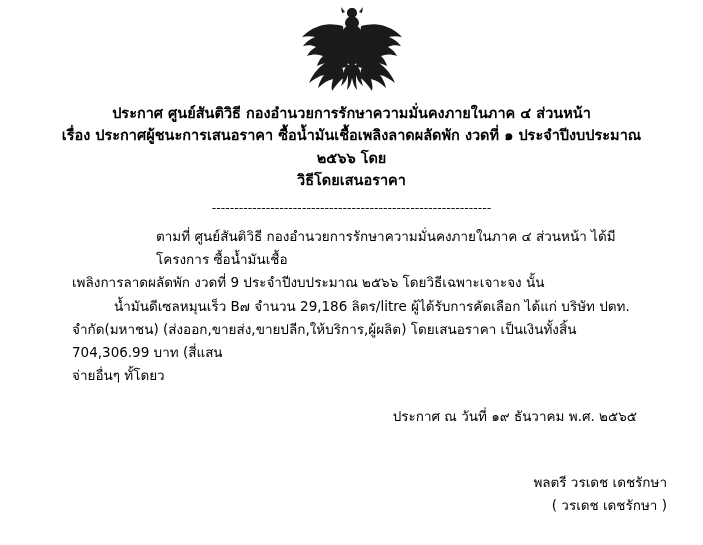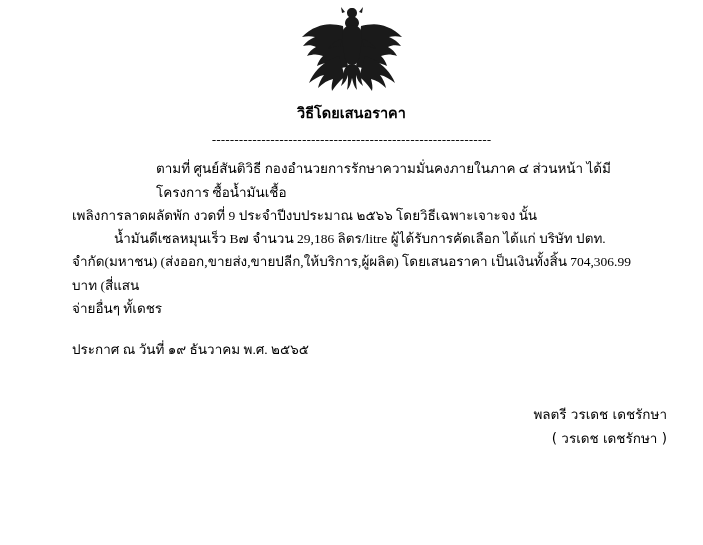--- a/index.html
+++ b/index.html
@@ -54,32 +54,31 @@
   .body-block {
     margin-top: 10px;
     font-size: 13.5px;
     line-height: 1.72;
     text-align: left;
     padding: 0 30px 0 36px;
   }
   .para {
     margin: 0;
     text-indent: 0;
-    font-family: Liberation Serif, serif;
   }
   .indent-1 {
     padding-left: 84px;
   }
   .indent-2 {
     padding-left: 42px;
   }
   .announce-date {
     margin-top: 18px;
     padding-left: 0;
-    text-align: left;
+    text-align: right;
     font-size: 13.5px;
   }
   .signature-block {
     margin-top: 42px;
     font-size: 13.5px;
     line-height: 1.75;
     text-align: left;
     padding-left: 330px;
   }
   .sig-line {
@@ -119,31 +118,33 @@
         <path d="M59 58 c-4 0 -7 3 -8 7 c-1 5 -1 10 -3 15 c4 -3 6 -7 7 -11 c0 5 0 10 -1 15 c3 -3 4 -8 5 -12 c1 4 2 9 5 12 c-1 -5 -1 -10 -1 -15 c1 4 3 8 7 11 c-2 -5 -2 -10 -3 -15 c-1 -4 -4 -7 -8 -7 z"></path>
 
         <path d="M46 50 c-8 2 -15 7 -21 13 c-4 4 -7 9 -9 14 c5 -4 10 -7 15 -8 c-3 4 -5 8 -6 13 c5 -5 10 -8 15 -9 c-1 4 -2 8 -1 12 c4 -6 8 -11 13 -14 z"></path>
 
         <path d="M72 50 c8 2 15 7 21 13 c4 4 7 9 9 14 c-5 -4 -10 -7 -15 -8 c3 4 5 8 6 13 c-5 -5 -10 -8 -15 -9 c1 4 2 8 1 12 c-4 -6 -8 -11 -13 -14 z"></path>
       </g>
     </svg>
   </div>
 
   <div class="title-block">
+    <span class="title-line">ประกาศ ศูนย์สันติวิธี กองอำนวยการรักษาความมั่นคงภายในภาค ๔ ส่วนหน้า</span>
+    <span class="title-line">เรื่อง ประกาศผู้ชนะการเสนอราคา ซื้อน้ำมันเชื้อเพลิงลาดผลัดพัก งวดที่ ๑ ประจำปีงบประมาณ ๒๕๖๖ โดย</span>
     <span class="title-line">วิธีโดยเสนอราคา</span>
   </div>
 
   <div class="divider">--------------------------------------------------------------</div>
 
   <div class="body-block">
     <p class="para indent-1">ตามที่ ศูนย์สันติวิธี กองอำนวยการรักษาความมั่นคงภายในภาค ๔ ส่วนหน้า ได้มีโครงการ ซื้อน้ำมันเชื้อ</p>
     <p class="para">เพลิงการลาดผลัดพัก งวดที่ 9 ประจำปีงบประมาณ ๒๕๖๖ โดยวิธีเฉพาะเจาะจง  นั้น</p>
     <p class="para indent-2">น้ำมันดีเซลหมุนเร็ว B๗ จำนวน 29,186 ลิตร/litre ผู้ได้รับการคัดเลือก ได้แก่ บริษัท ปตท.</p>
     <p class="para">จำกัด(มหาชน) (ส่งออก,ขายส่ง,ขายปลีก,ให้บริการ,ผู้ผลิต) โดยเสนอราคา เป็นเงินทั้งสิ้น 704,306.99 บาท (สี่แสน</p>
-    <p class="para">จ่ายอื่นๆ ทั้เดชร</p>
+    <p class="para">จ่ายอื่นๆ ทั้โดยว</p>
     <p class="para announce-date">ประกาศ ณ วันที่  ๑๙ ธันวาคม พ.ศ. ๒๕๖๕</p>
   </div>
 
   <div class="signature-block">
     <span class="sig-line sig-name">พลตรี  วรเดช เดชรักษา</span>
     <span class="sig-line sig-name-paren">( วรเดช  เดชรักษา )</span>
 
   </div>
 
 </div>

